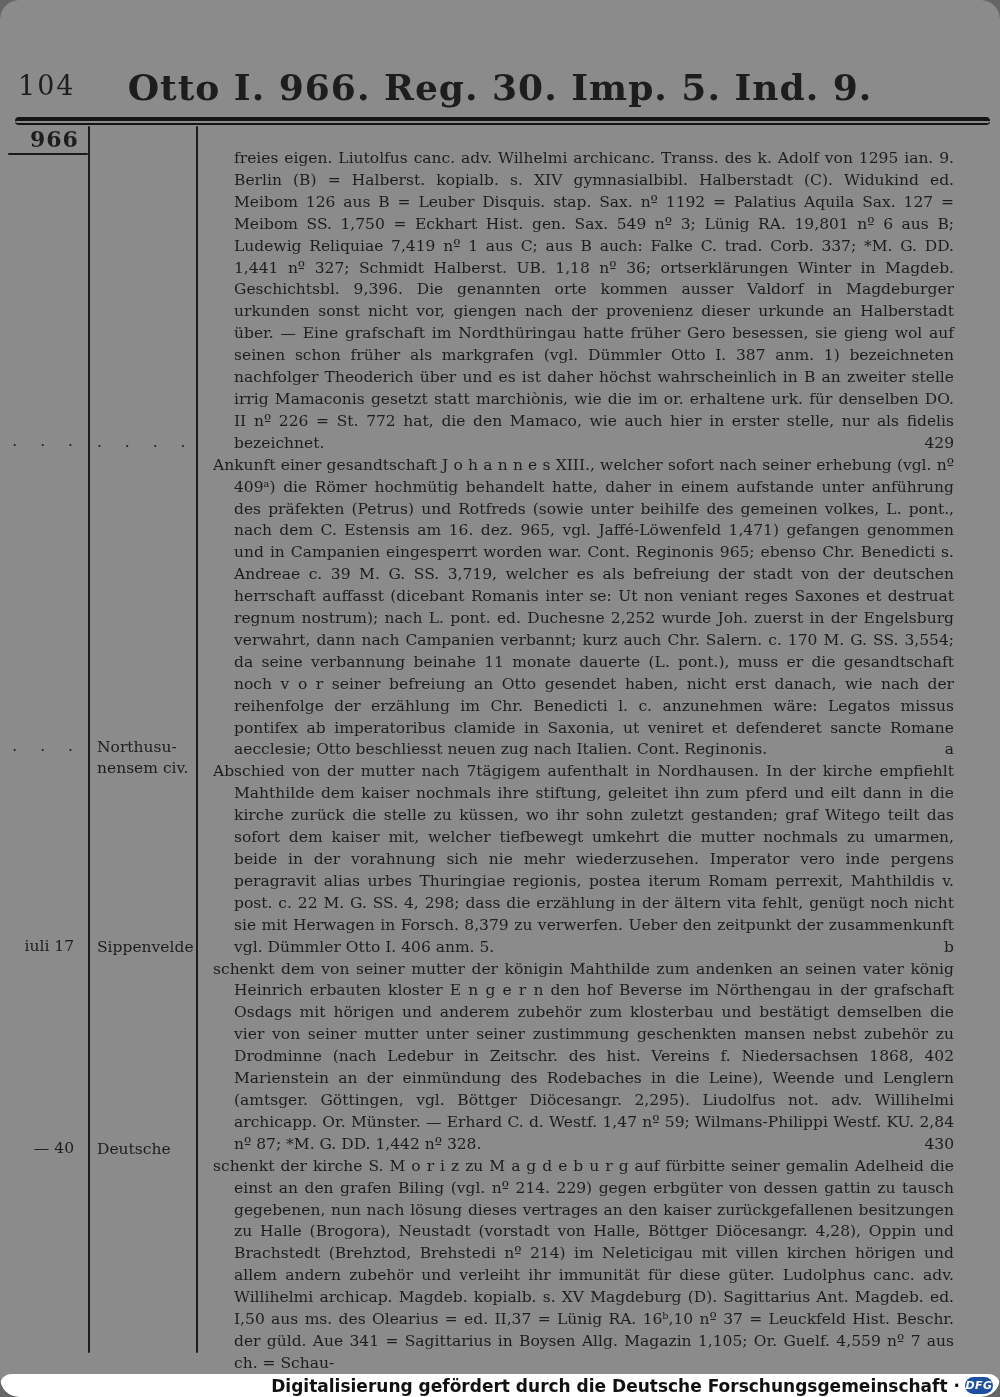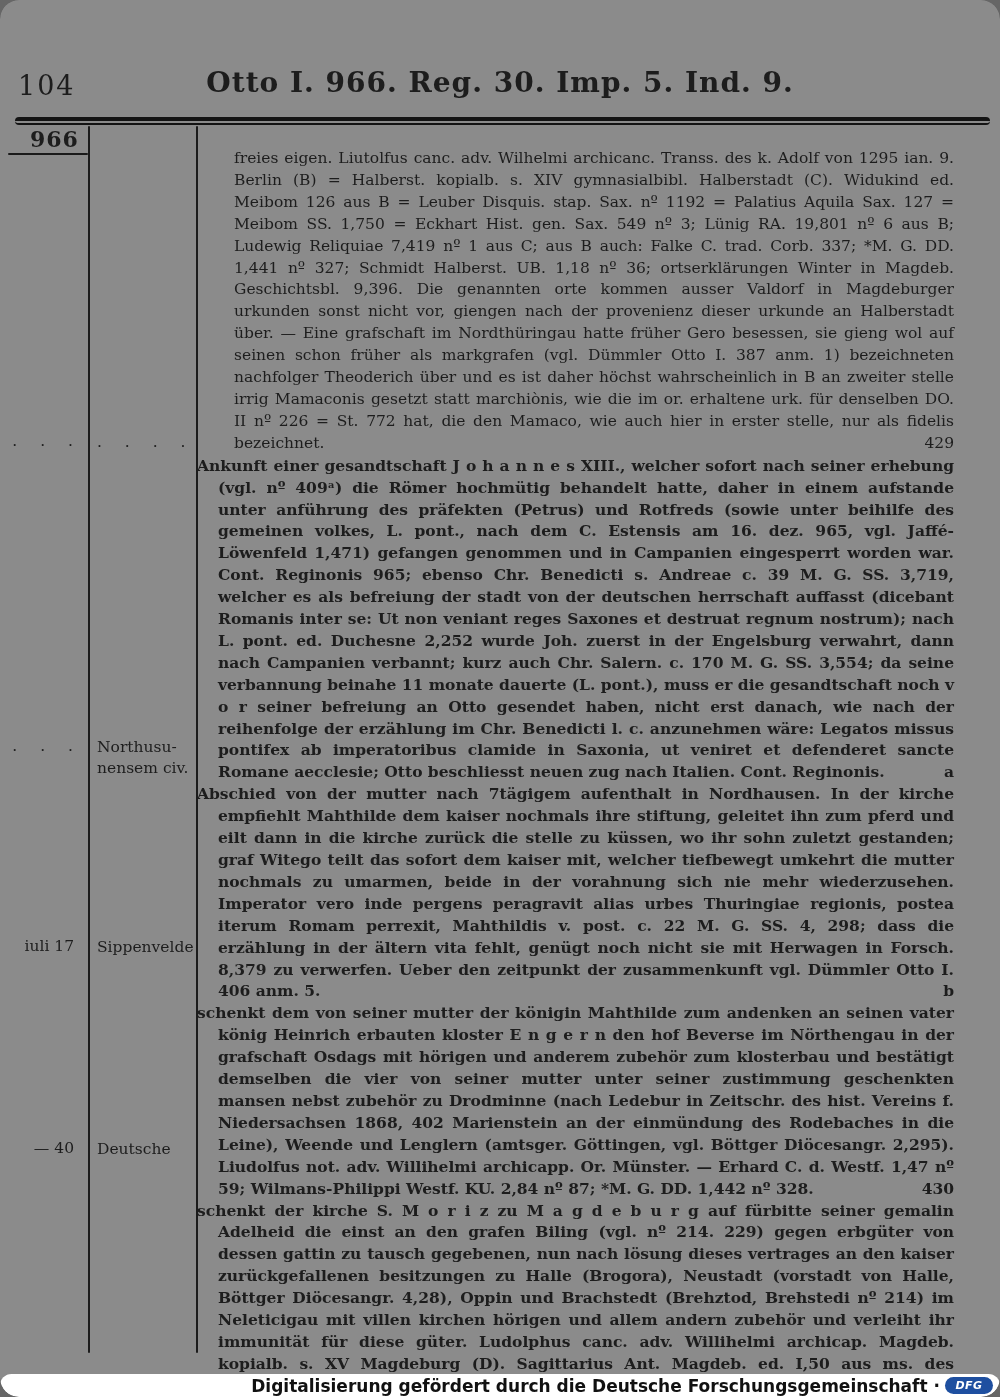--- a/index.html
+++ b/index.html
@@ -13,21 +13,21 @@
     font-family: "DejaVu Serif", "Liberation Serif", serif;
     color: #1d1d1d;
   }
   
   .page-number {
     position: absolute; left: 18px; top: 70px;
     font-size: 27px; letter-spacing: 2px;
   }
   .header-title {
     position: absolute; left: 0; top: 66px; width: 1000px;
-    text-align: center; font-weight: bold; font-size: 28px;
+    text-align: center; font-weight: bold; font-size: 36px;
     letter-spacing: 1px;
   }
   
   .double-rule {
     position: absolute; left: 15px; top: 117px; width: 975px; height: 8px;
     border-top: 4px solid #141414;
     border-bottom: 2px solid #141414;
   }
   .year-label {
     position: absolute; left: 30px; top: 126px;
@@ -48,35 +48,35 @@
   }
   .m-place { position: absolute; left: 97px; top: 0; width: 99px; line-height: 21px; }
   .dots { word-spacing: 16px; letter-spacing: 1px; }
   
   .main-text {
     position: absolute; left: 197px; top: 148px; width: 757px;
     font-size: 15.5px; line-height: 21.9px; text-align: justify;
   }
   .main-text p { position: relative; margin: 0; }
   p.cont   { padding-left: 37px; }
-  p.regest { padding-left: 21px; text-indent: -21px; font-weight: bold; }
+  p.regest { padding-left: 37px; text-indent: -21px; }
   .marker  { position: absolute; right: 0; bottom: 0; text-indent: 0; }
   
   .footer-bar {
     position: absolute; left: 0; bottom: 0; width: 1000px; height: 23px;
     background: #ffffff;
     display: flex; align-items: center; justify-content: flex-end;
     font-family: "DejaVu Sans", "Liberation Sans", sans-serif;
   }
   .footer-credit {
     font-size: 17px; font-weight: bold; color: #111;
     margin-right: 5px;
   }
   .dfg-logo {
-    width: 48px; height: 17px; margin-right: 7px;
+    width: 28px; height: 17px; margin-right: 7px;
     color: #fff; font-size: 11px; font-weight: bold; font-style: italic;
     display: flex; align-items: center; justify-content: center;
     letter-spacing: 0.5px;
   }
 </style>
 </head>
 <body>
 
 <div class="page">
 

